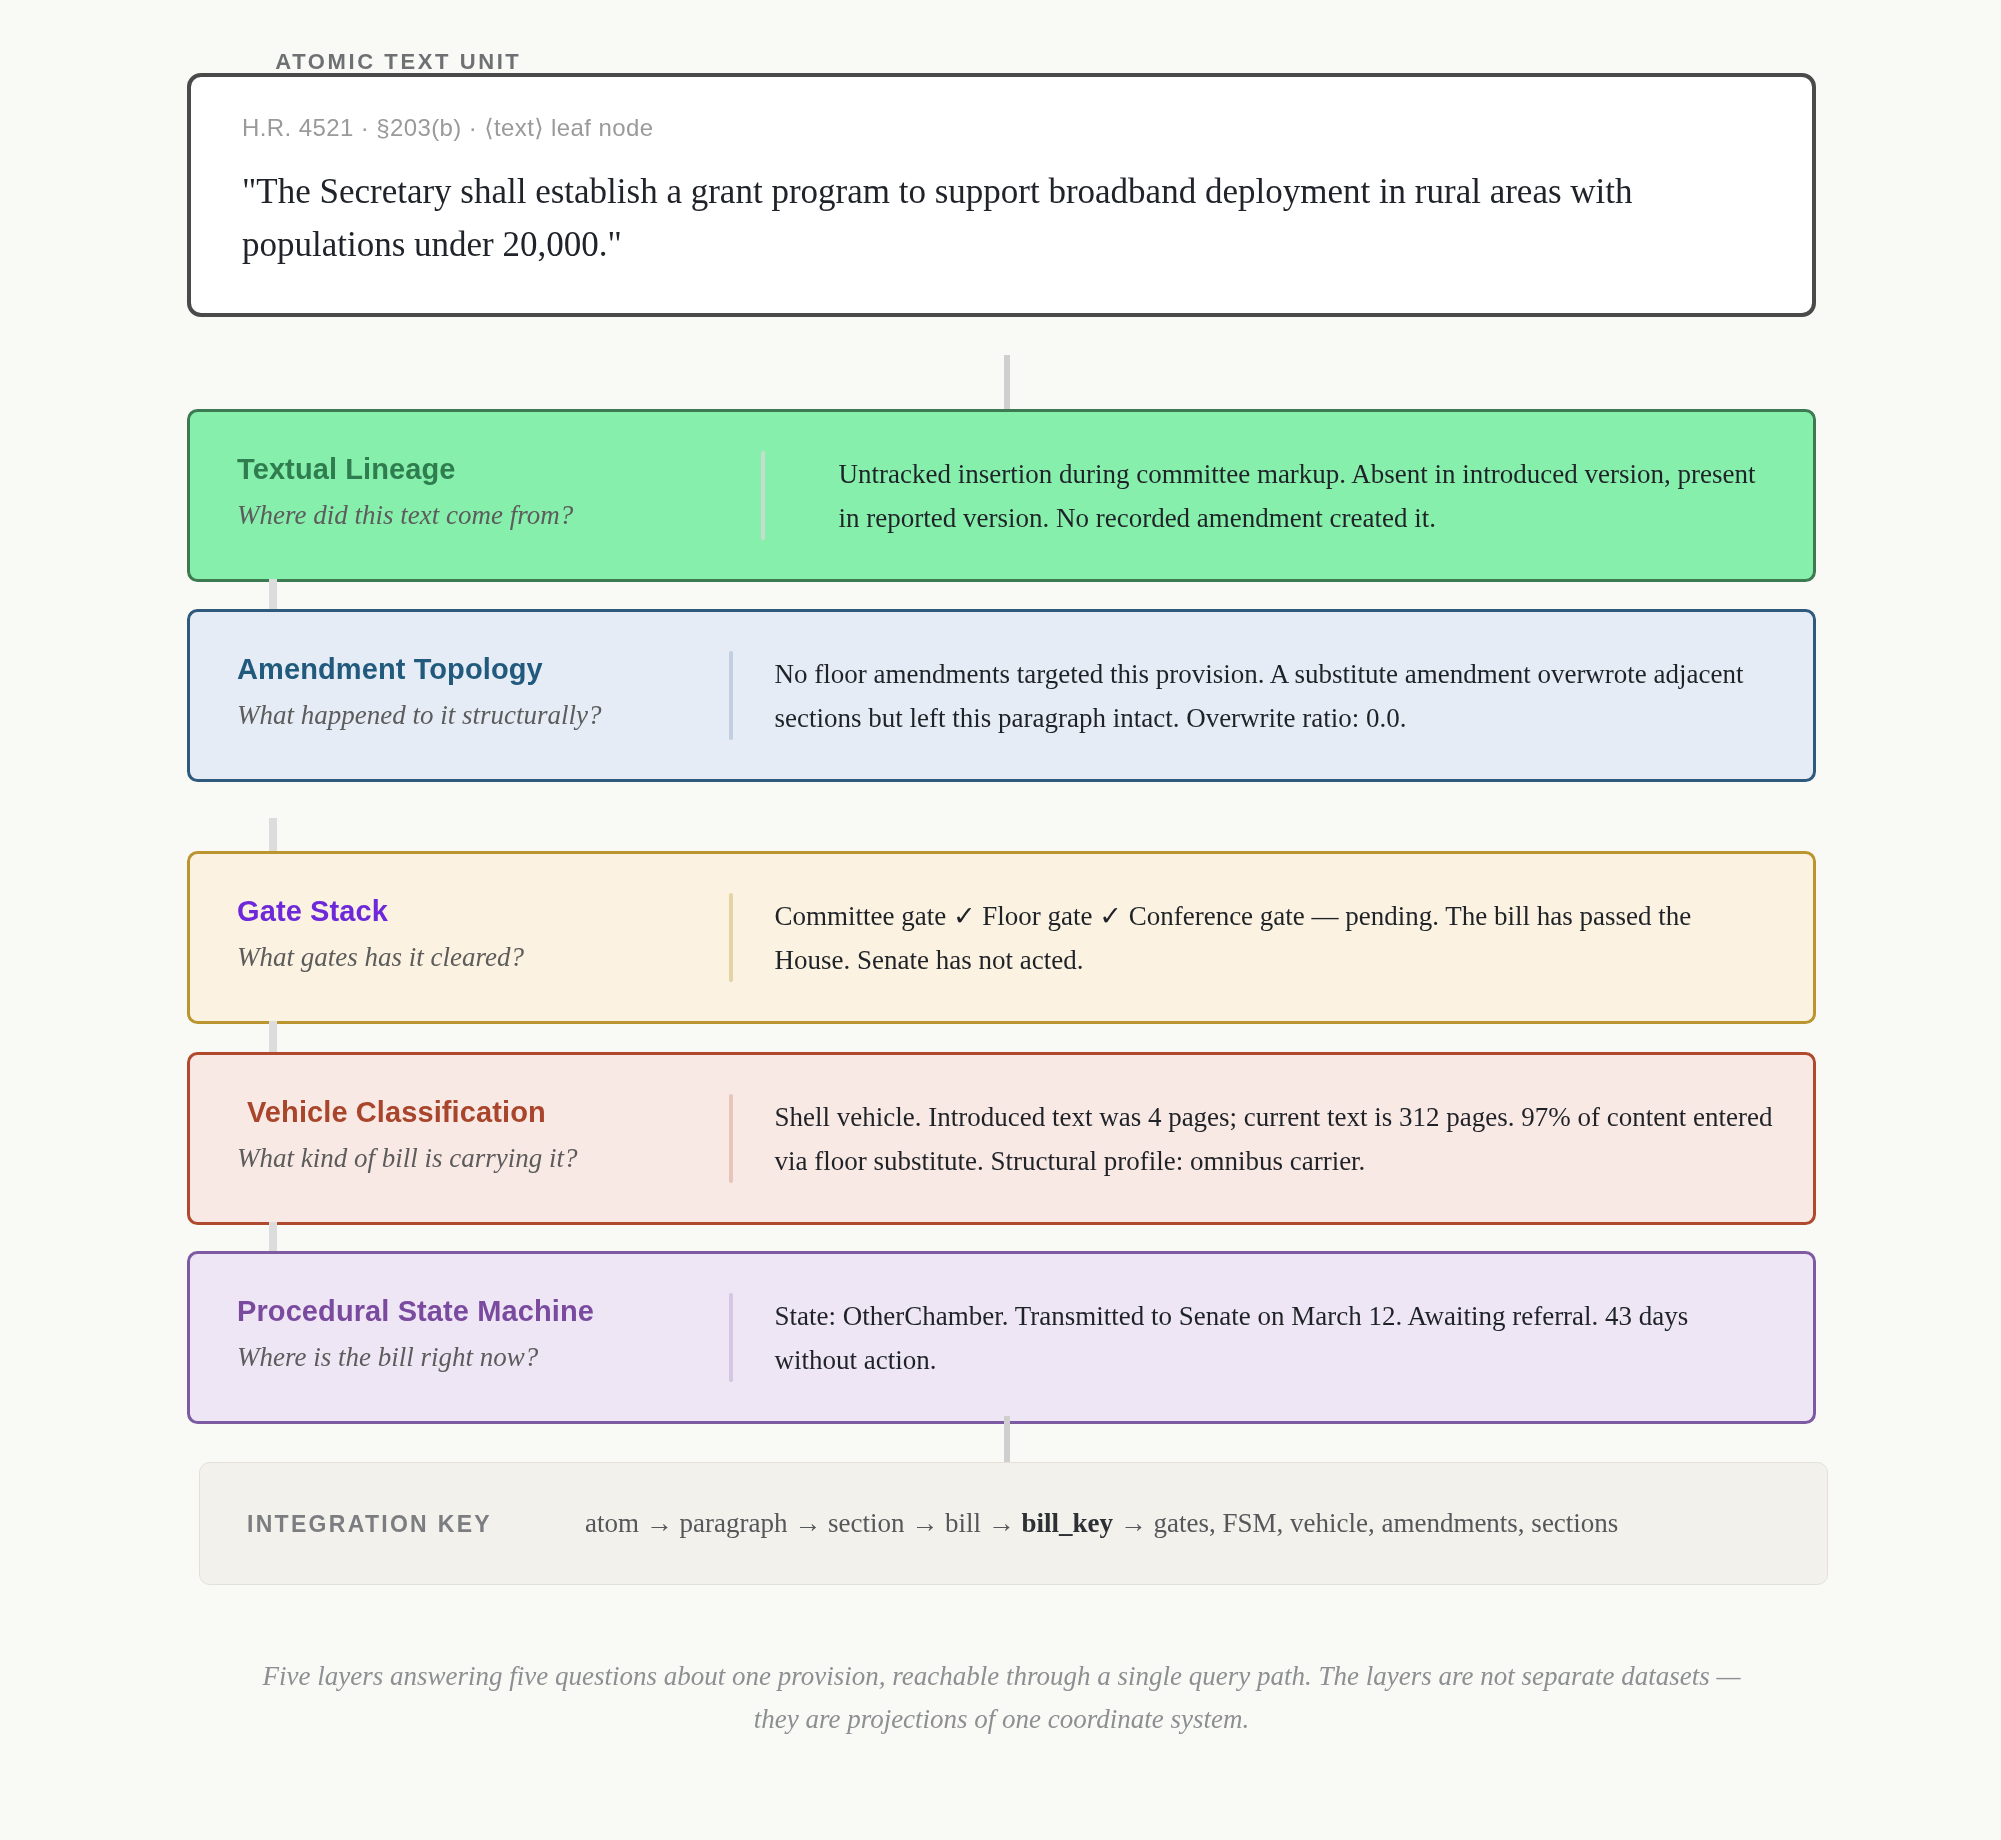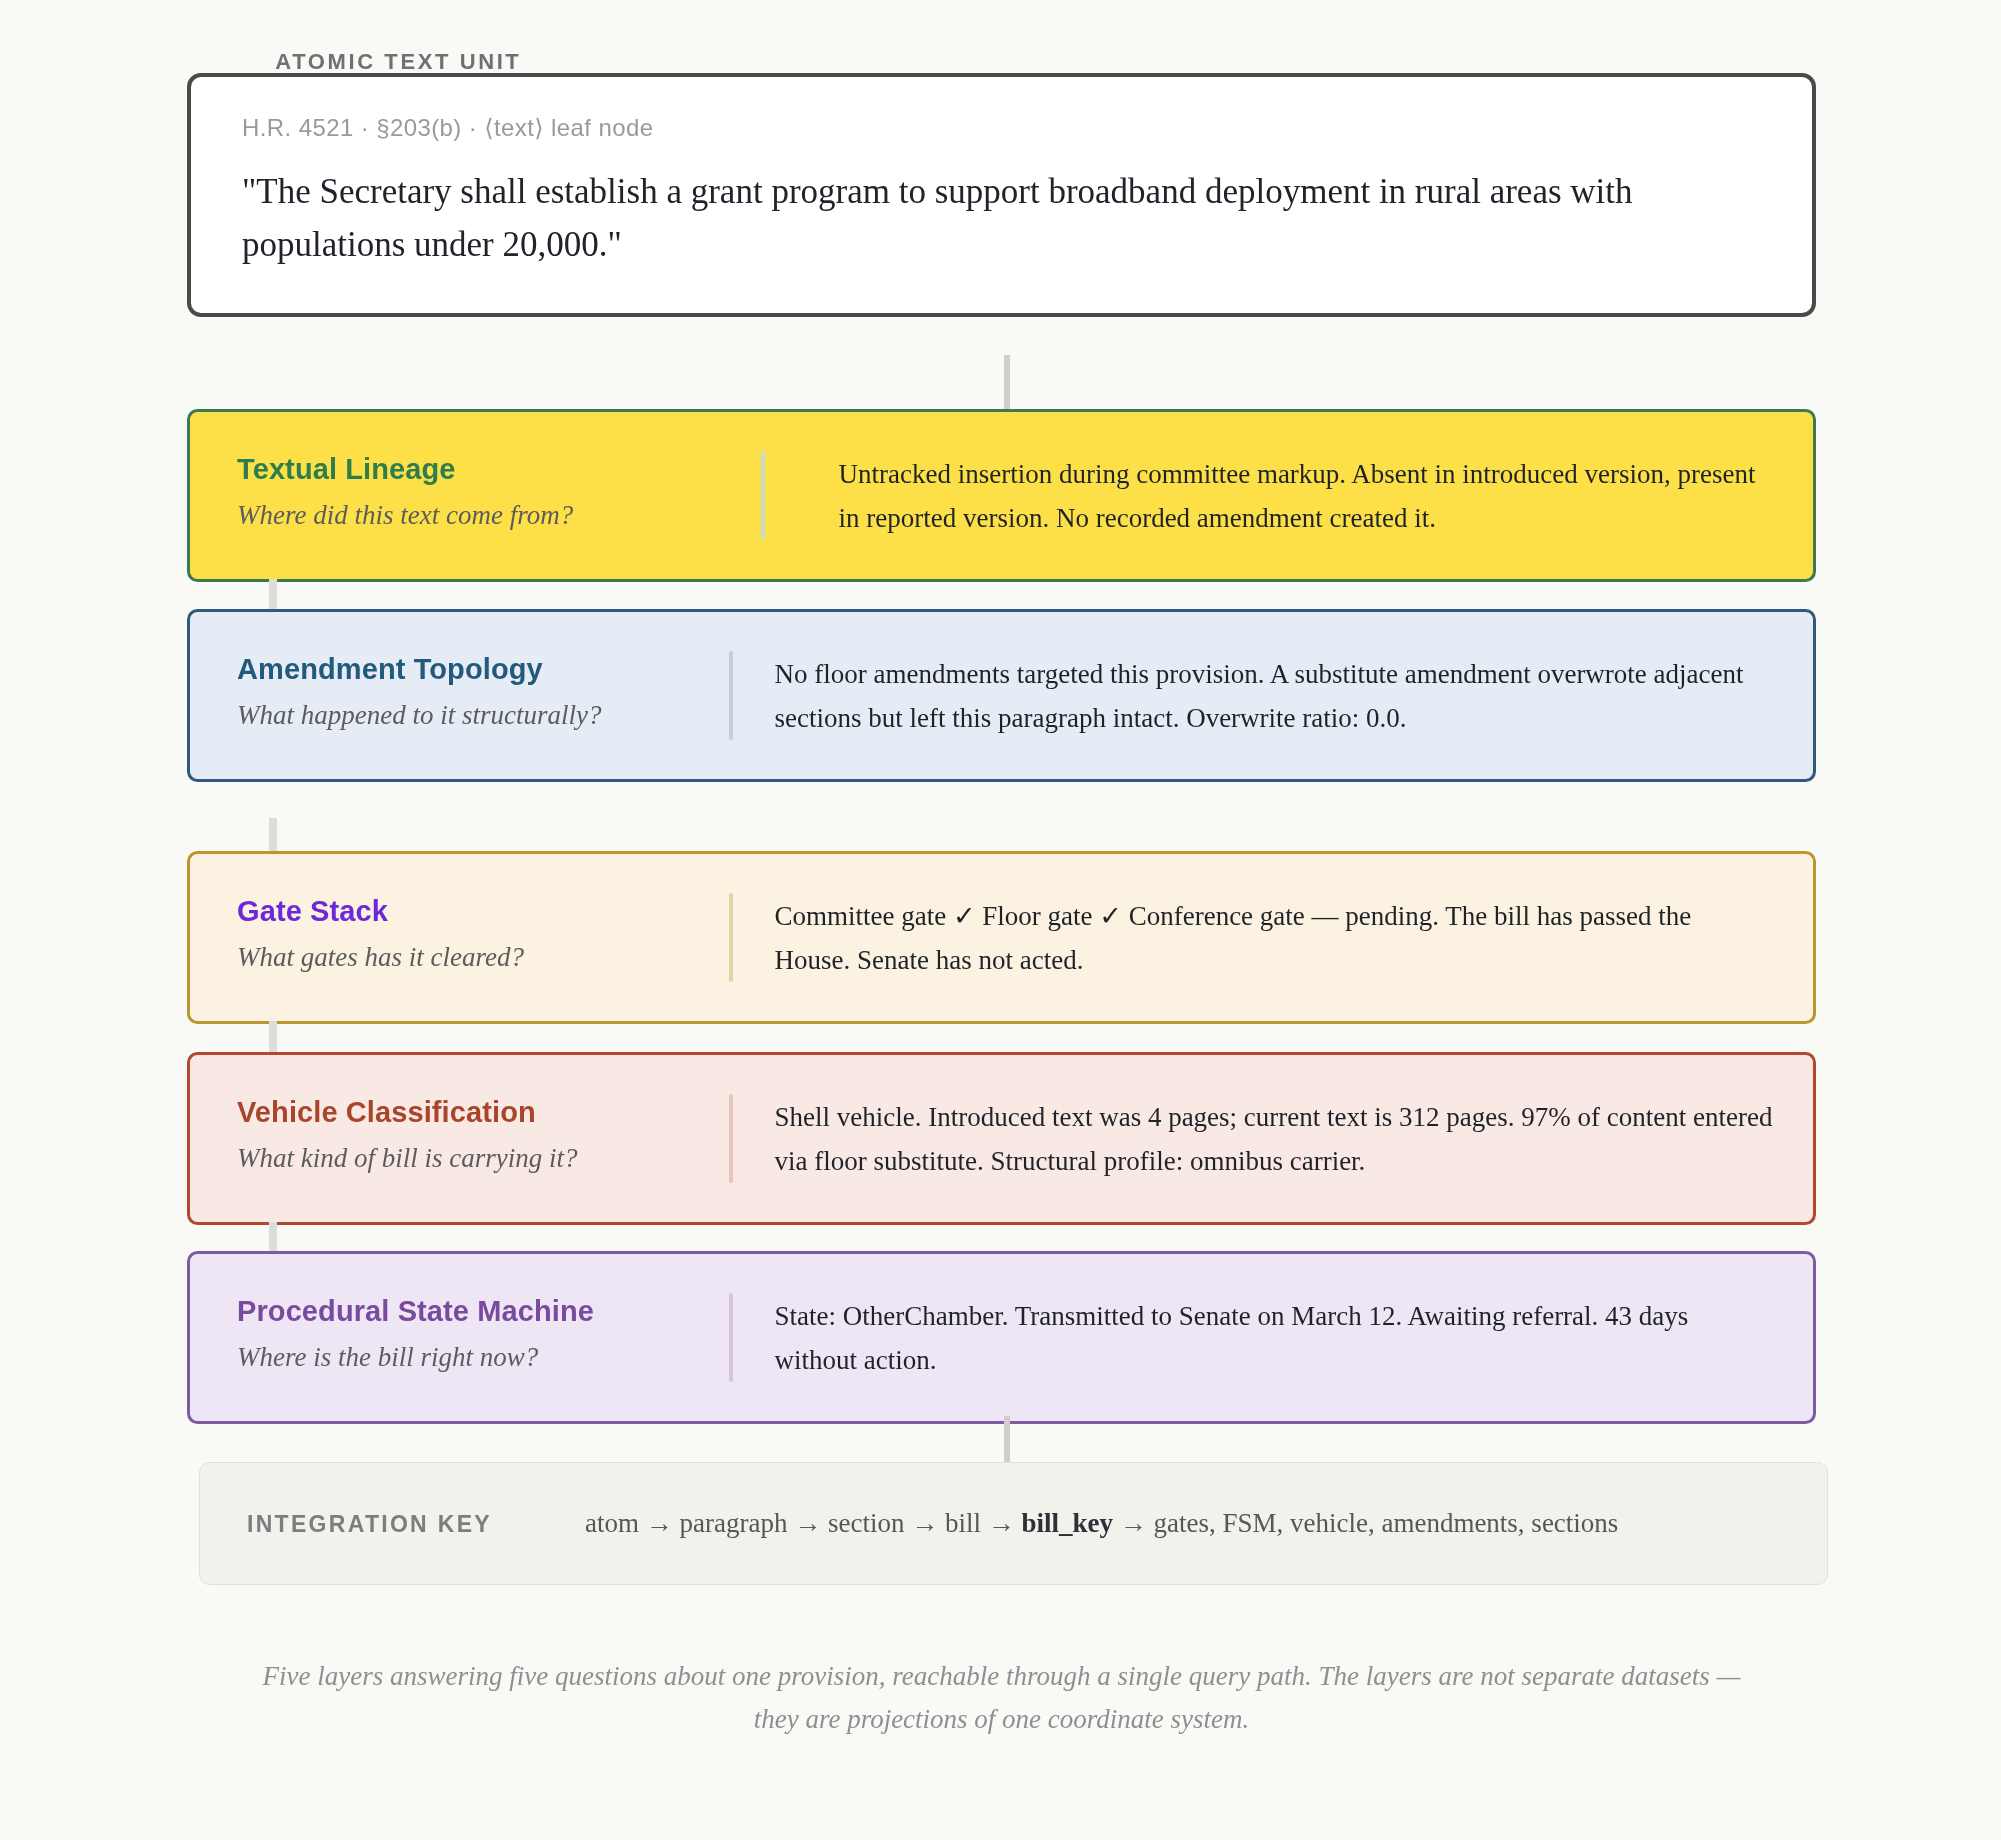--- a/index.html
+++ b/index.html
@@ -176,21 +176,21 @@
   <div class="atom-wrap">
     <div class="atom-legend" style="background: rgb(249, 250, 245);">ATOMIC TEXT UNIT</div>
     <div class="atom-box" style="border-color: rgb(74, 74, 74);">
       <div class="atom-meta">H.R. 4521 · §203(b) · ⟨text⟩ leaf node</div>
       <div class="atom-quote">"The Secretary shall establish a grant program to support broadband deployment in rural areas with populations under 20,000."</div>
     </div>
   </div>
 
   <div class="conn conn-center" style="top: 355px; height: 68px; background: rgb(207, 207, 207);"></div>
 
-  <div class="layer" id="layer-0" style="top: 409px; background: #fde047; border-color: rgb(61, 122, 82); gap: 32px;">
+  <div class="layer" id="layer-0" style="top: 409px; background: #86efac; border-color: rgb(61, 122, 82); gap: 32px;">
     <div class="lhs">
       <div class="layer-title" style="color: rgb(47, 125, 79);">Textual Lineage</div>
       <div class="layer-q">Where did this text come from?</div>
     </div>
     <div class="rule" style="background: rgb(197, 221, 204);"></div>
     <div class="rhs">Untracked insertion during committee markup. Absent in introduced version, present in reported version. No recorded amendment created it.</div>
   </div>
 
   <div class="conn conn-left" style="top:579px;height:37px;"></div>
 
@@ -211,21 +211,21 @@
       <div class="layer-q">What gates has it cleared?</div>
     </div>
     <div class="rule" style="background: rgb(229, 211, 168);"></div>
     <div class="rhs">Committee gate ✓ Floor gate ✓ Conference gate — pending. The bill has passed the House. Senate has not acted.</div>
   </div>
 
   <div class="conn conn-left" style="top:1021px;height:37px;"></div>
 
   <div class="layer" id="layer-3" style="top: 1052px; background: rgb(249, 233, 229); border-color: rgb(176, 74, 46);">
     <div class="lhs">
-      <div class="layer-title" style="color: rgb(168, 69, 43);">Vehicle Classification</div>
+      <div class="layer-title" style="color: rgb(168, 69, 43); margin-left: 10px;">Vehicle Classification</div>
       <div class="layer-q">What kind of bill is carrying it?</div>
     </div>
     <div class="rule" style="background: rgb(232, 197, 187);"></div>
     <div class="rhs">Shell vehicle. Introduced text was 4 pages; current text is 312 pages. 97% of content entered via floor substitute. Structural profile: omnibus carrier.</div>
   </div>
 
   <div class="conn conn-left" style="top:1222px;height:37px;"></div>
 
   <div class="layer" id="layer-4" style="top: 1251px; background: rgb(238, 230, 245); border-color: rgb(126, 90, 163);">
     <div class="lhs">

